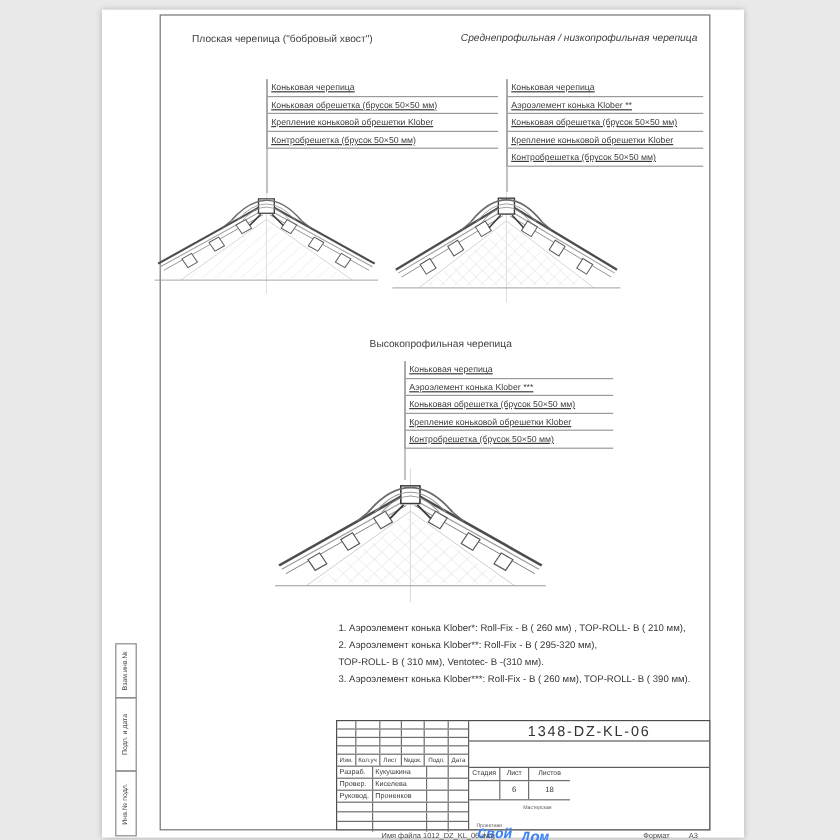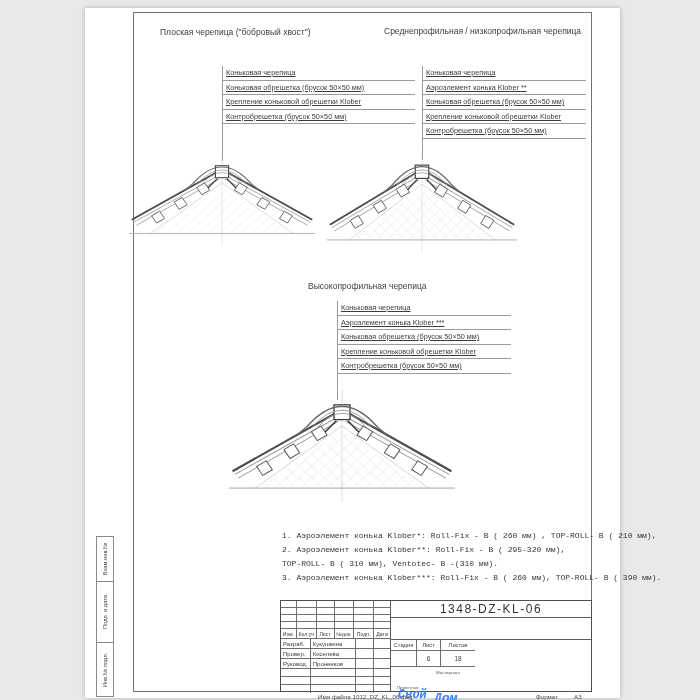--- a/index.html
+++ b/index.html
@@ -39,21 +39,21 @@
   .vcell{position:relative;border:0.8px solid #8a8a8a;width:16px;}
   .vtext{position:absolute;left:50%;top:50%;transform:translate(-50%,-50%) rotate(-90deg);font-size:5.8px;white-space:nowrap;color:#444;}
 </style>
 </head>
 <body>
 
 <div class="abs sheet"></div>
 <div class="abs frame"></div>
 
 <div class="abs sec-header" style="left:160px;top:27px;">Плоская черепица ("бобровый хвост")</div>
-<div class="abs sec-header" style="left:384px;top:26px;">Среднепрофильная  / низкопрофильная  черепица</div>
+<div class="abs sec-header" style="left:384px;top:26px;font-style:italic;">Среднепрофильная  / низкопрофильная  черепица</div>
 <div class="abs sec-header" style="left:308px;top:281px;">Высокопрофильная черепица</div>
 
 <div class="abs lbl-list" style="left:222px;top:66px;width:193px;">
   <div class="lbl-row">Коньковая черепица</div>
   <div class="lbl-row">Коньковая обрешетка (брусок 50×50 мм)</div>
   <div class="lbl-row">Крепление коньковой обрешетки Klober</div>
   <div class="lbl-row">Контробрешетка (брусок 50×50 мм)</div>
 </div>
 <div class="abs leader" style="left:222px;top:66px;height:95px;"></div>
 
@@ -171,21 +171,21 @@
   </g>
   <path d="M95 31 L85 42 M105 31 L115 42" stroke="#3d3d3d" stroke-width="1.4" fill="none"></path>
   <rect x="93" y="16" width="14" height="14" fill="#ffffff" stroke="#3d3d3d" stroke-width="1.2"></rect>
   <path d="M69 37 Q100 -2 131 37" fill="none" stroke="#6b6b6b" stroke-width="1.4"></path>
   <path d="M74 37 Q100 5 126 37" fill="none" stroke="#979797" stroke-width="0.8"></path>
   <path d="M79 37 Q100 11 121 37" fill="none" stroke="#979797" stroke-width="0.8"></path>
   <path d="M69 37 L61 44 M131 37 L139 44" stroke="#6b6b6b" stroke-width="1.2" fill="none"></path>
   </svg>
   </div>
 
-<div class="abs" style="left:282px;top:529px;width:315px;font-family:Liberation Mono, monospace;">
+<div class="abs" style="left:282px;top:517px;width:315px;">
   <div class="note-line">1. Аэроэлемент конька  Klober*: Roll-Fix - B ( 260 мм) , TOP-ROLL- B ( 210 мм),</div>
   <div class="note-line">2. Аэроэлемент конька  Klober**: Roll-Fix - B ( 295-320 мм),</div>
   <div class="note-line">TOP-ROLL- B ( 310 мм),  Ventotec- B -(310 мм).</div>
   <div class="note-line">3. Аэроэлемент конька  Klober***: Roll-Fix - B ( 260 мм), TOP-ROLL- B ( 390 мм).</div>
 </div>
 
 <div class="abs vcol" style="top:536px;height:156px;">
   <div class="vcell" style="height:44px;">
       <span class="vtext">Взам.инв.№</span>
     </div>

